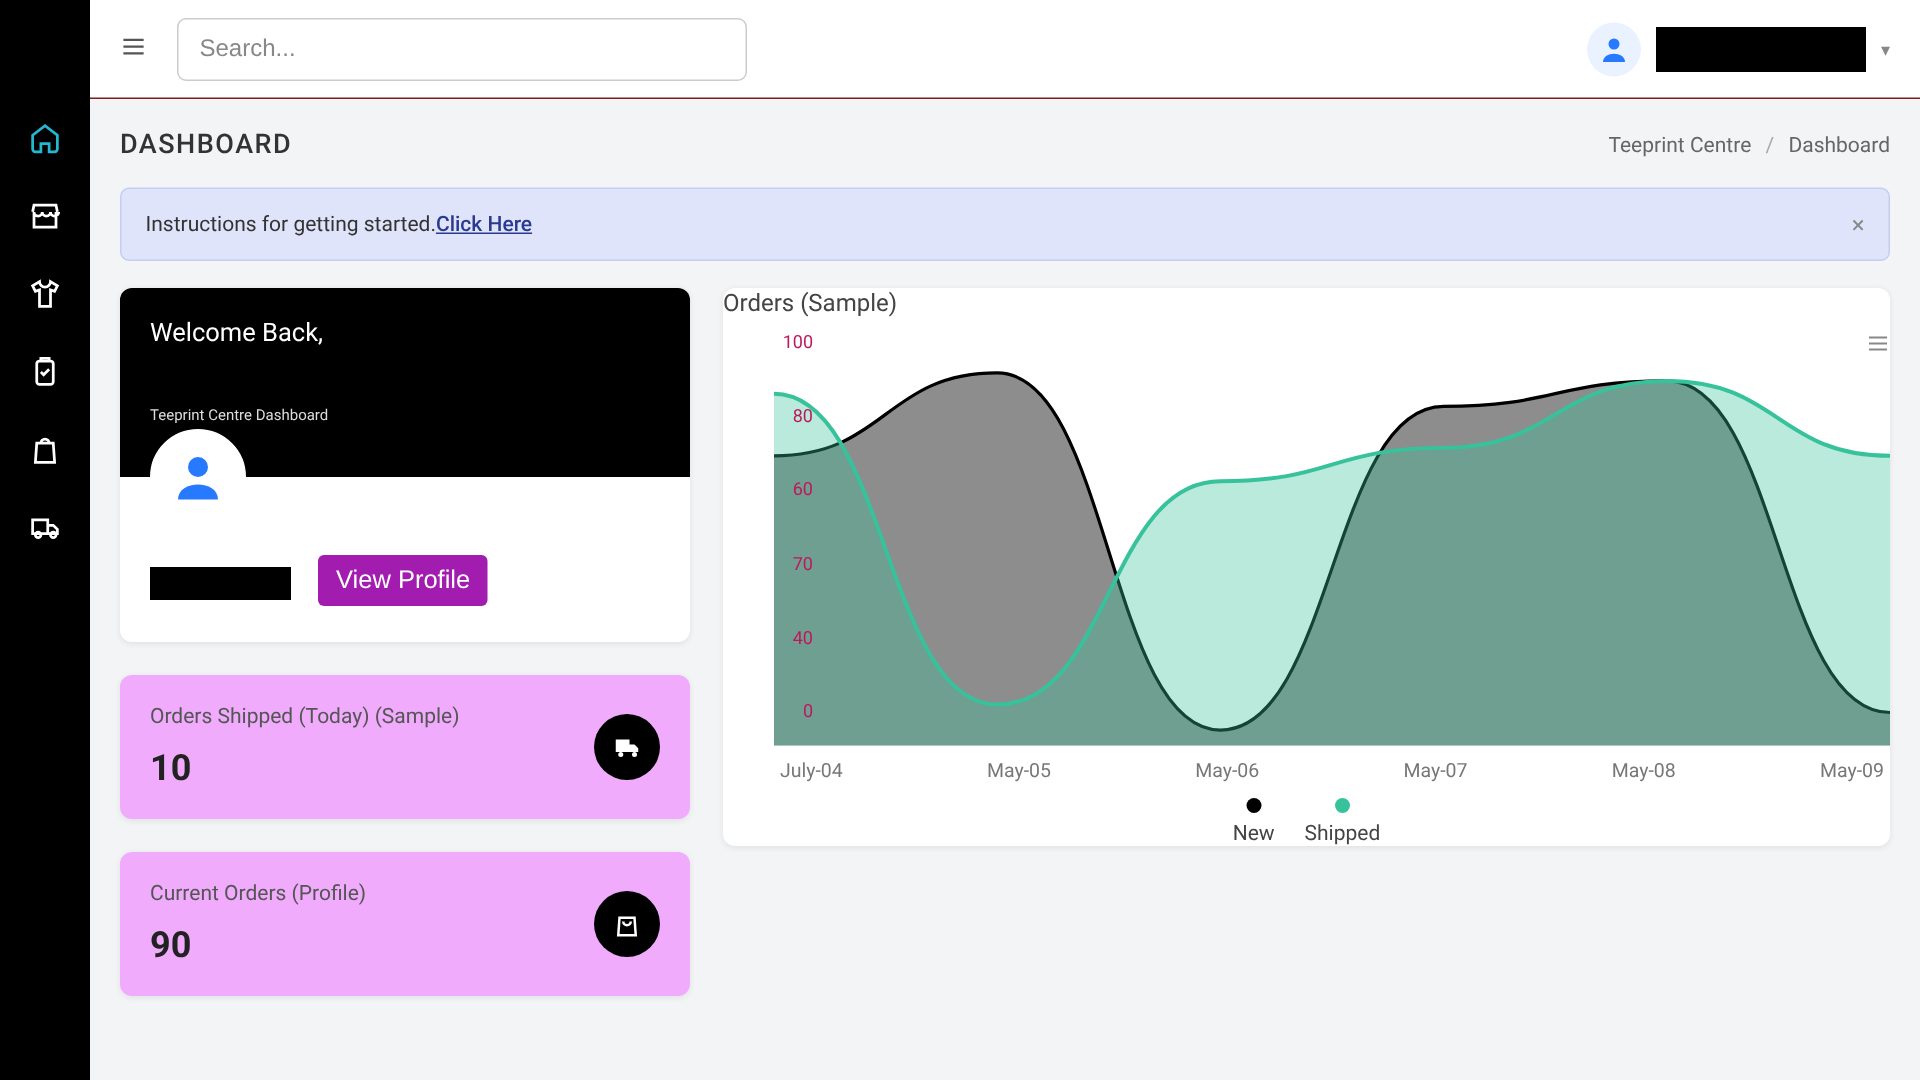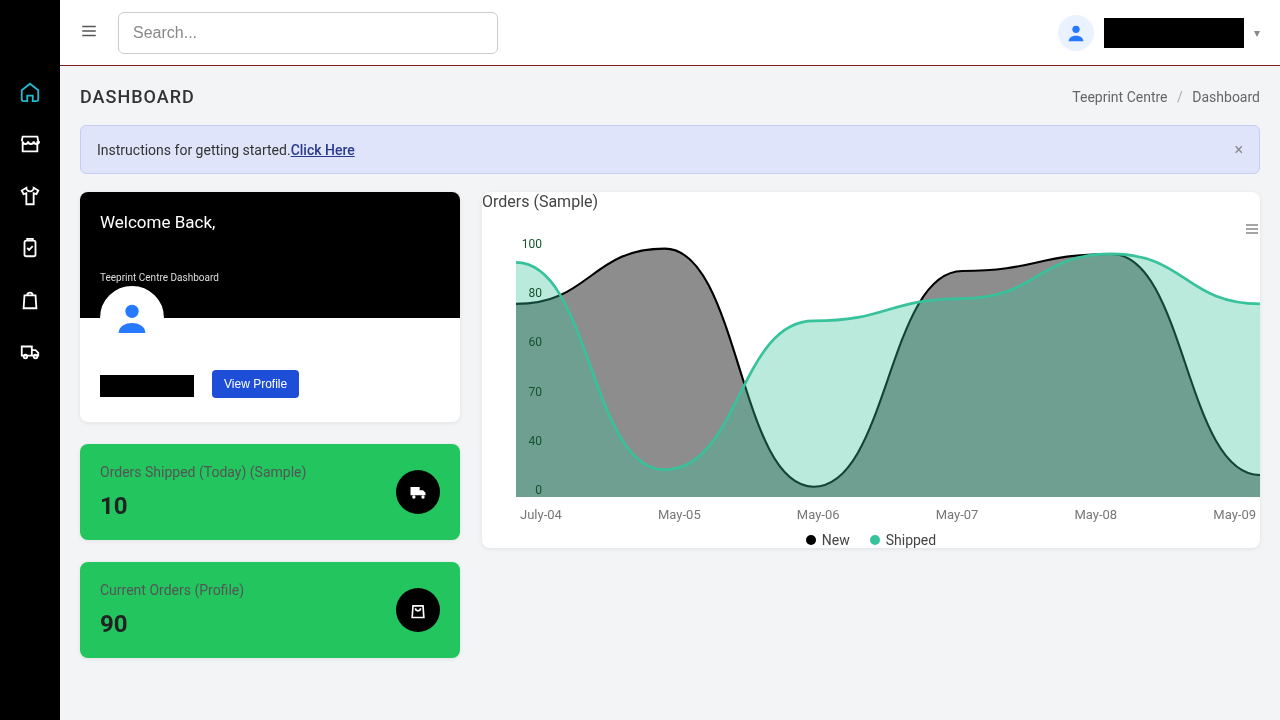--- a/index.html
+++ b/index.html
@@ -26,36 +26,36 @@
 .alert-close { margin-left: auto; color: #888; cursor: pointer; font-size: 16px; }
 .grid { display: flex; gap: 22px; align-items: flex-start; }
 .left-col { width: 380px; display: flex; flex-direction: column; gap: 22px; }
 .welcome-card { background: #fff; border-radius: 8px; overflow: hidden; box-shadow: 0 1px 4px rgba(0,0,0,.08); }
 .welcome-top { background: #000; color: #fff; padding: 20px; height: 126px; position: relative; }
 .welcome-top h3 { font-size: 17px; font-weight: 400; }
 .welcome-top .sub { font-size: 10px; margin-top: 40px; color: #ddd; }
 .welcome-bottom { padding: 30px 20px 24px; position: relative; display:flex; align-items:center; gap: 18px;}
 .big-avatar { width: 64px; height: 64px; border-radius: 50%; background: #fff; position: absolute; top: -32px; left: 20px; display:flex; align-items:center; justify-content:center; border: 2px solid #fff; }
 .user-name-black { background:#000; width:94px; height:22px; margin-top: 26px;}
-.view-profile { background: #1d4ed8; color: #fff; font-size: 12px; padding: 7px 12px; border-radius: 4px; border: none; cursor: pointer; margin-top: 22px;}
-.stat-card { background: #22c55e; border-radius: 8px; padding: 20px; box-shadow: 0 1px 4px rgba(0,0,0,.08); display:flex; align-items:center; }
+.view-profile { background: #a21caf; color: #fff; font-size: 17px; padding: 7px 12px; border-radius: 4px; border: none; cursor: pointer; margin-top: 22px;}
+.stat-card { background: #f0abfc; border-radius: 8px; padding: 20px; box-shadow: 0 1px 4px rgba(0,0,0,.08); display:flex; align-items:center; }
 .stat-card .txt { flex:1; }
 .stat-card .label { font-size: 14px; color: #555; margin-bottom: 12px; }
 .stat-card .value { font-size: 24px; color: #222; font-weight: bold; }
 .stat-icon { width: 44px; height: 44px; border-radius: 50%; background: #000; display:flex; align-items:center; justify-content:center; }
 .chart-card { flex:1; background:#fff; border-radius:8px; box-shadow: 0 1px 4px rgba(0,0,0,.08); }
 .chart-title { font-size: 16px; color: #444; margin-bottom: 10px;}
 .chart-wrap { position: relative; }
 .chart-menu { position: absolute; top: 0; right: 0; cursor:pointer; color:#888; }
 svg.chart { width: 100%; height: auto; }
 .legend { display:flex; gap: 20px; justify-content:center; margin-top: 10px; font-size: 14px; color:#444; }
-.legend-item { display:flex; align-items:center; gap:6px; }
+.legend-item { display:flex; align-items:center; gap:6px;flex-direction:column; }
 .dot { width:10px; height:10px; border-radius:50%; }
 .xaxis { display:flex; justify-content:space-between; font-size:13px; color:#777; margin-top:6px; padding: 0 4px;}
-.yaxis { position:absolute; left:-4px; top:16px; height:260px; display:flex; flex-direction:column; justify-content:space-between; font-size:12px; color:#14532d; text-align:right; width:30px;}
+.yaxis { position:absolute; left:-4px; top:0; height:260px; display:flex; flex-direction:column; justify-content:space-between; font-size:12px; color:#be185d; text-align:right; width:30px;}
 .plot { position:relative; margin-left: 34px; }
 </style>
 </head>
 <body>
 
 <div class="app">
   <nav class="sidebar">
     <div class="sidebar-item">
       <svg width="22" height="22" viewBox="0 0 24 24" fill="none" stroke="#22b8cf" stroke-width="2">
           <path d="M3 10l9-7 9 7v10a2 2 0 0 1-2 2h-4v-6h-6v6H5a2 2 0 0 1-2-2z"></path>

